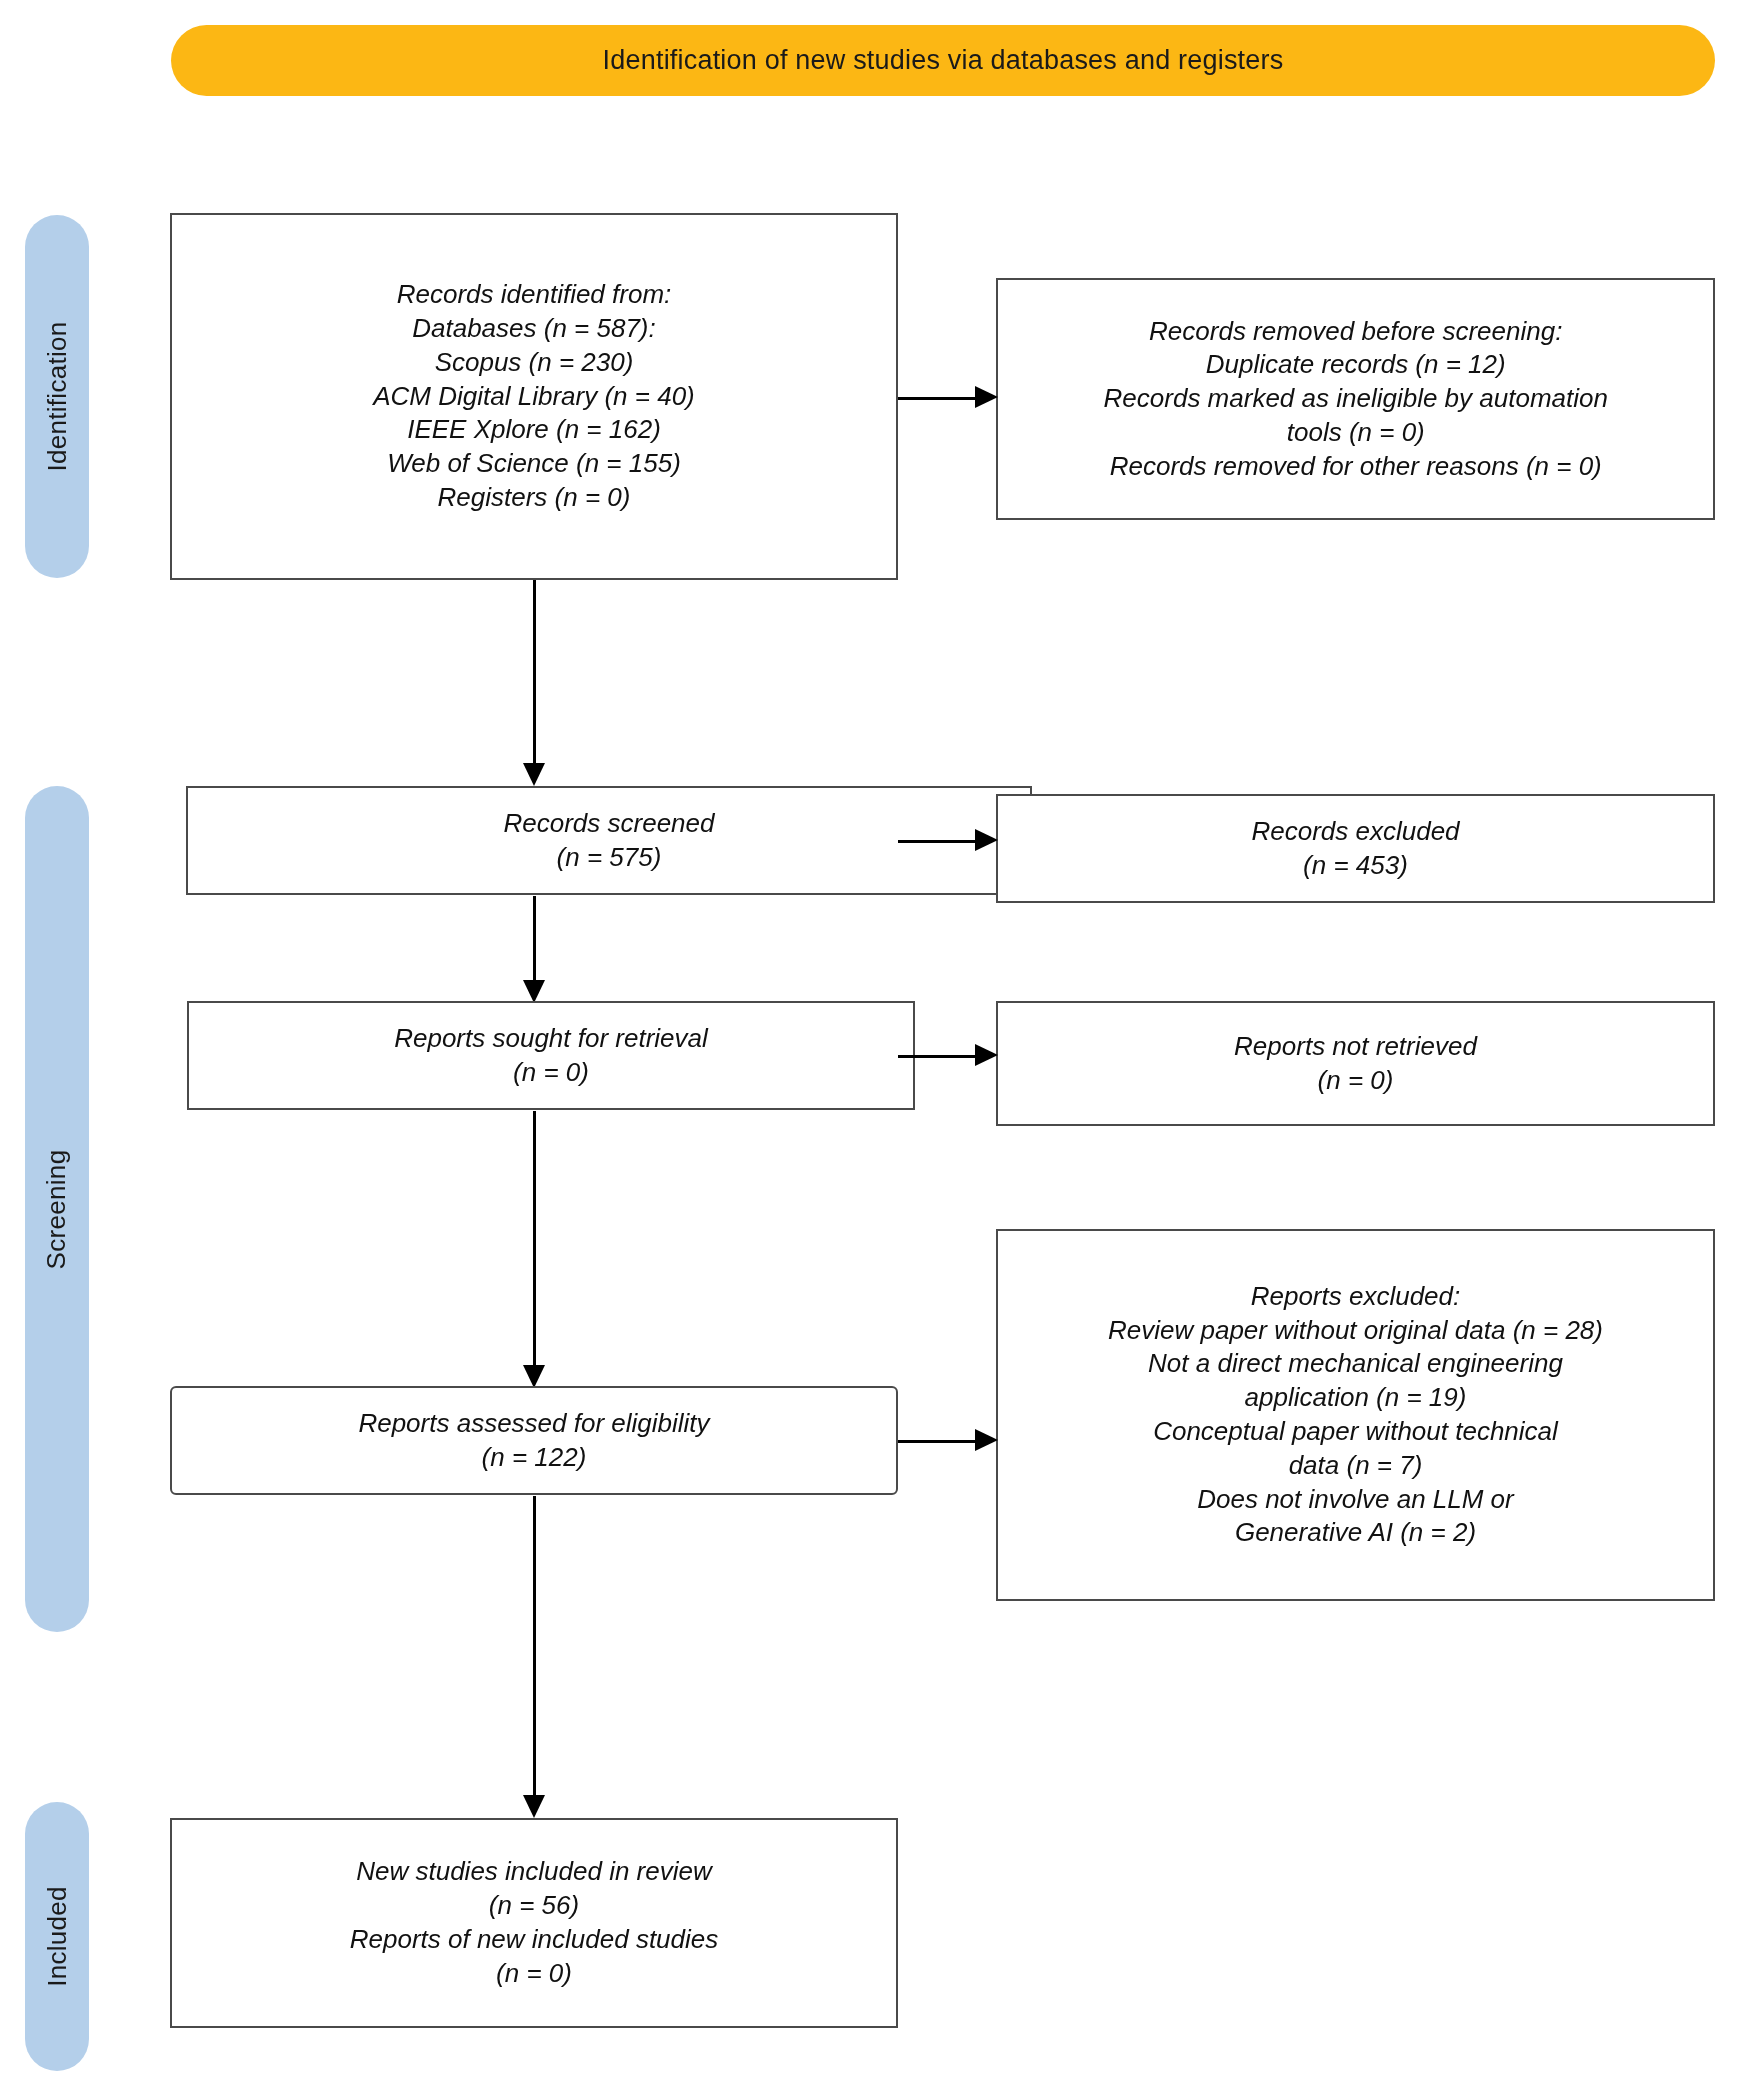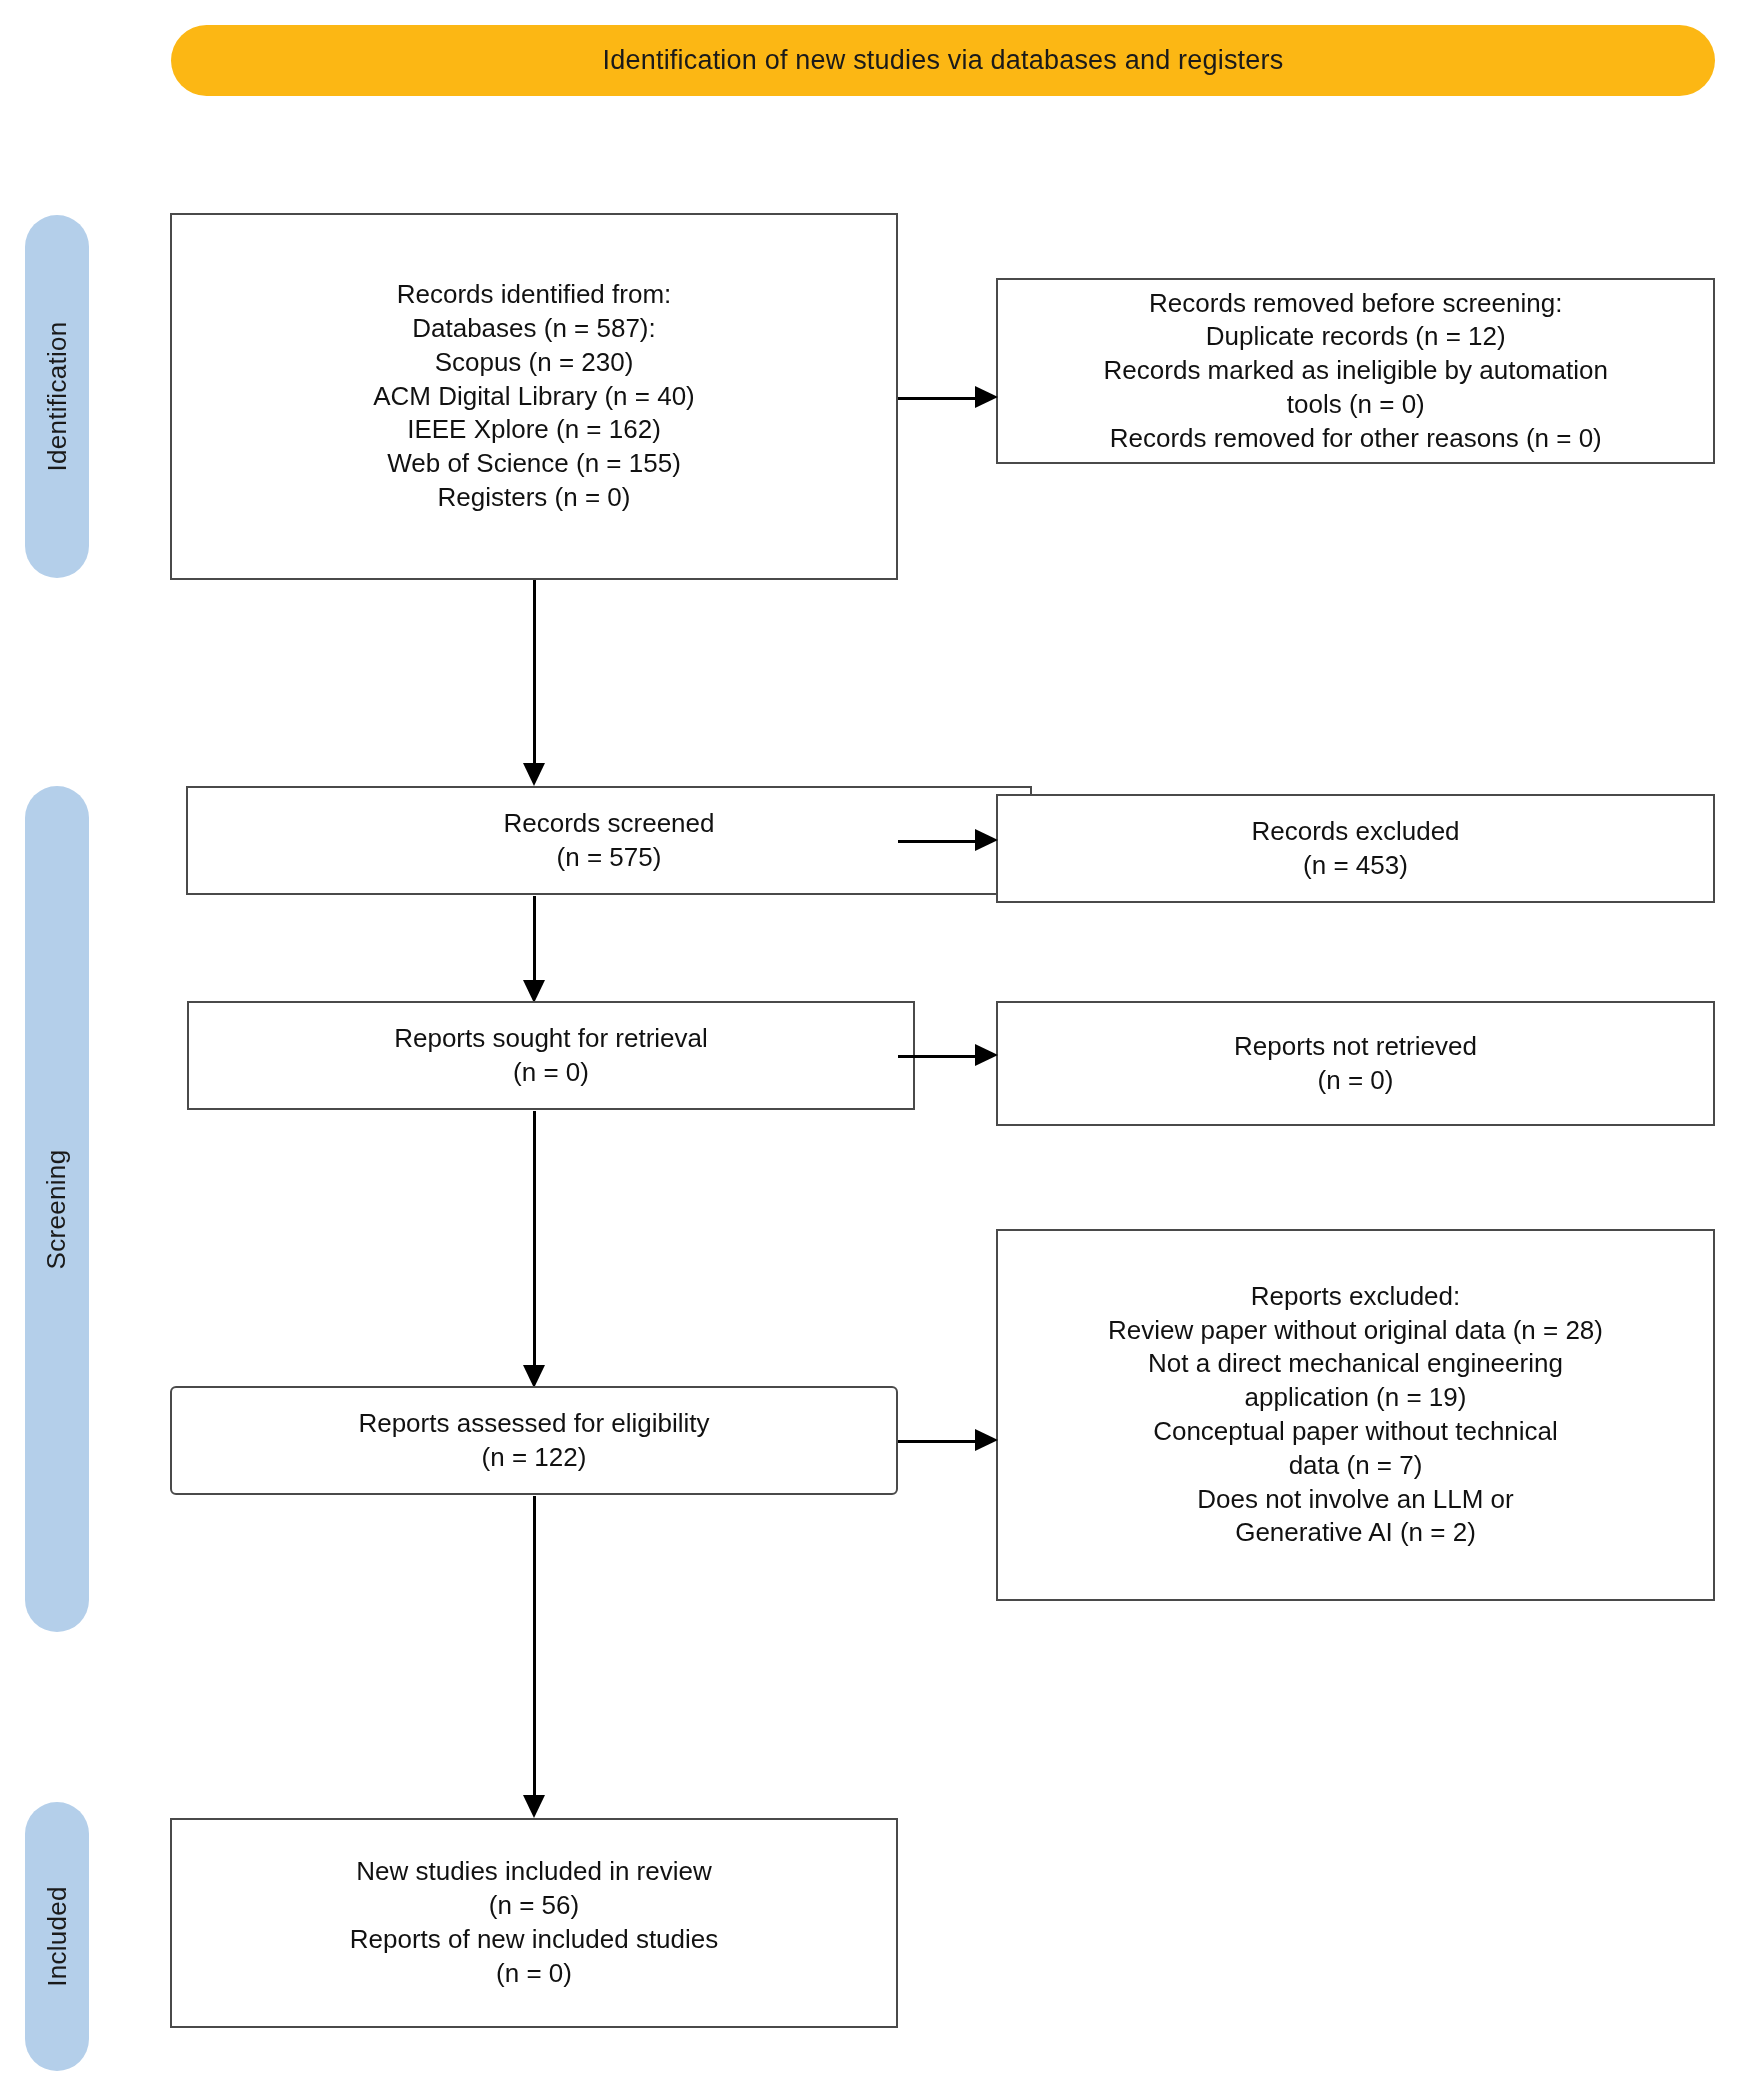--- a/index.html
+++ b/index.html
@@ -61,20 +61,21 @@
   
   .flow-box {
     position: absolute;
     background: #ffffff;
     border: 2.7px solid #4a4a4a;
     box-sizing: border-box;
     display: flex;
     align-items: center;
     justify-content: center;
     padding: 5.4px 12.5px;
+    font-style: italic;
   }
   .flow-box-text {
     text-align: center;
     font-size: 26px;
     line-height: 1.30;
     color: #111111;
     white-space: pre-line;
   }
 
   
@@ -126,21 +127,21 @@
   <div class="flow-box" style="left:170px; top:213px; width:728px; height:367px;">
     <div class="flow-box-text">Records identified from:
 Databases (n = 587):
 Scopus (n = 230)
 ACM Digital Library (n = 40)
 IEEE Xplore (n = 162)
 Web of Science (n = 155)
 Registers (n = 0)</div>
   </div>
 
-  <div class="flow-box" style="left:996px; top:278px; width:719px; height:186px;padding-left:13px;">
+  <div class="flow-box" style="left:996px; top:278px; width:719px; height:242px;padding-left:13px;">
     <div class="flow-box-text">Records removed before screening:
 Duplicate records (n = 12)
 Records marked as ineligible by automation
 tools (n = 0)
 Records removed for other reasons (n = 0)</div>
   </div>
 
   <div class="conn conn-h" style="left:898px; top:397px; width:79px;"></div>
   <div class="arrow-right" style="left:975px; top:386px;"></div>
 

